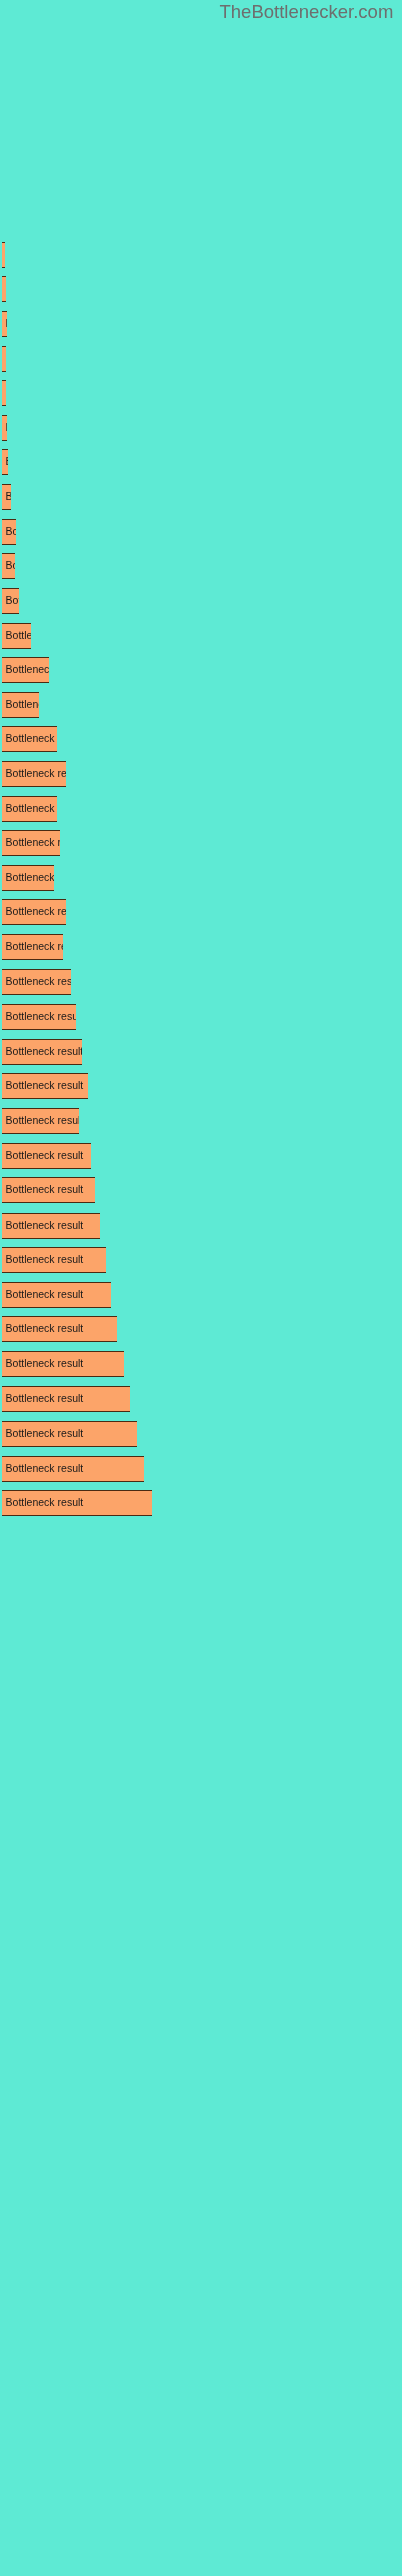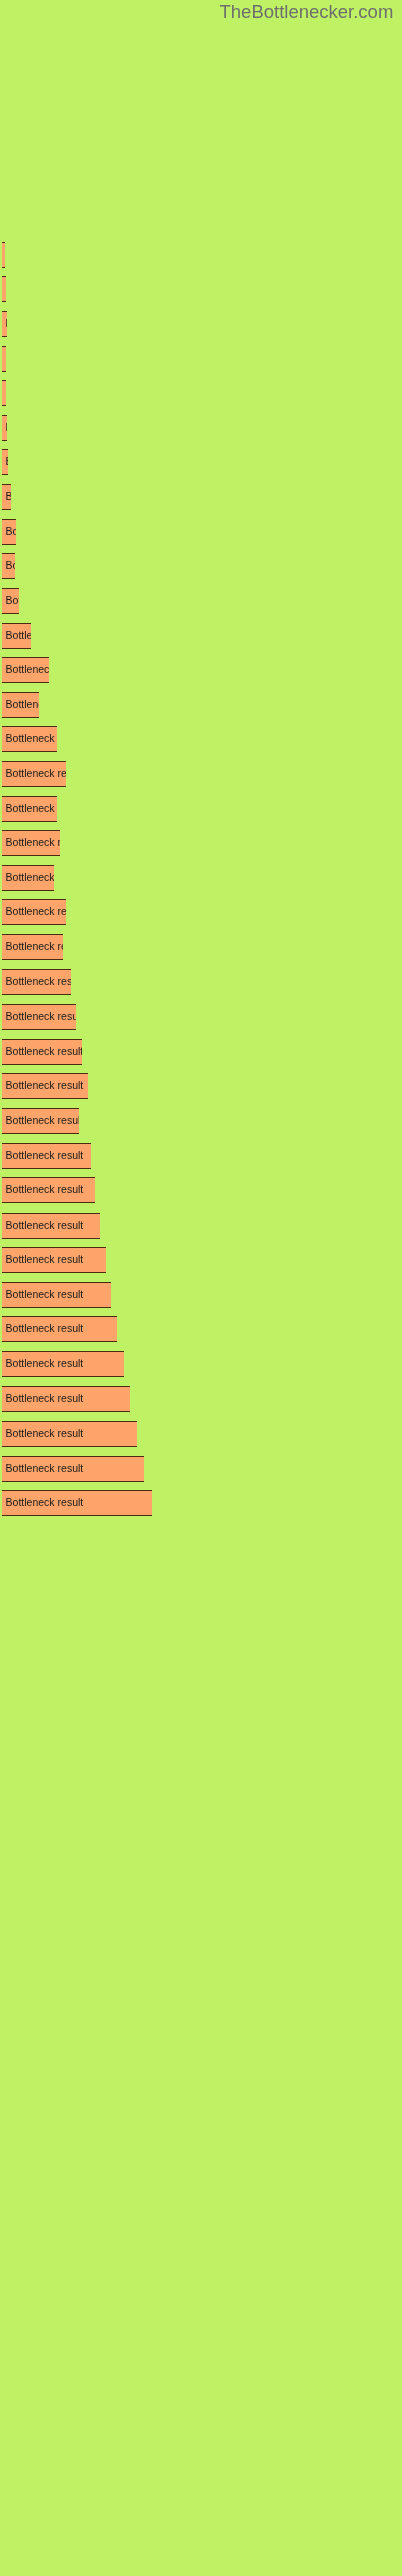--- a/index.html
+++ b/index.html
@@ -7,21 +7,21 @@
     width: 403px;
     height: 2576px;
     background: #000000;
     font-family: "Liberation Sans", sans-serif;
     overflow: hidden;
   }
   #page {
     position: relative;
     width: 403px;
     height: 2576px;
-    background: #bef264;
+    background: #5eead4;
   }
   #watermark {
     position: absolute;
     top: 0px;
     right: 9.7px;
     font-size: 18.5px;
     line-height: 24px;
     color: #6e6e6e;
     letter-spacing: 0px;
     white-space: nowrap;

